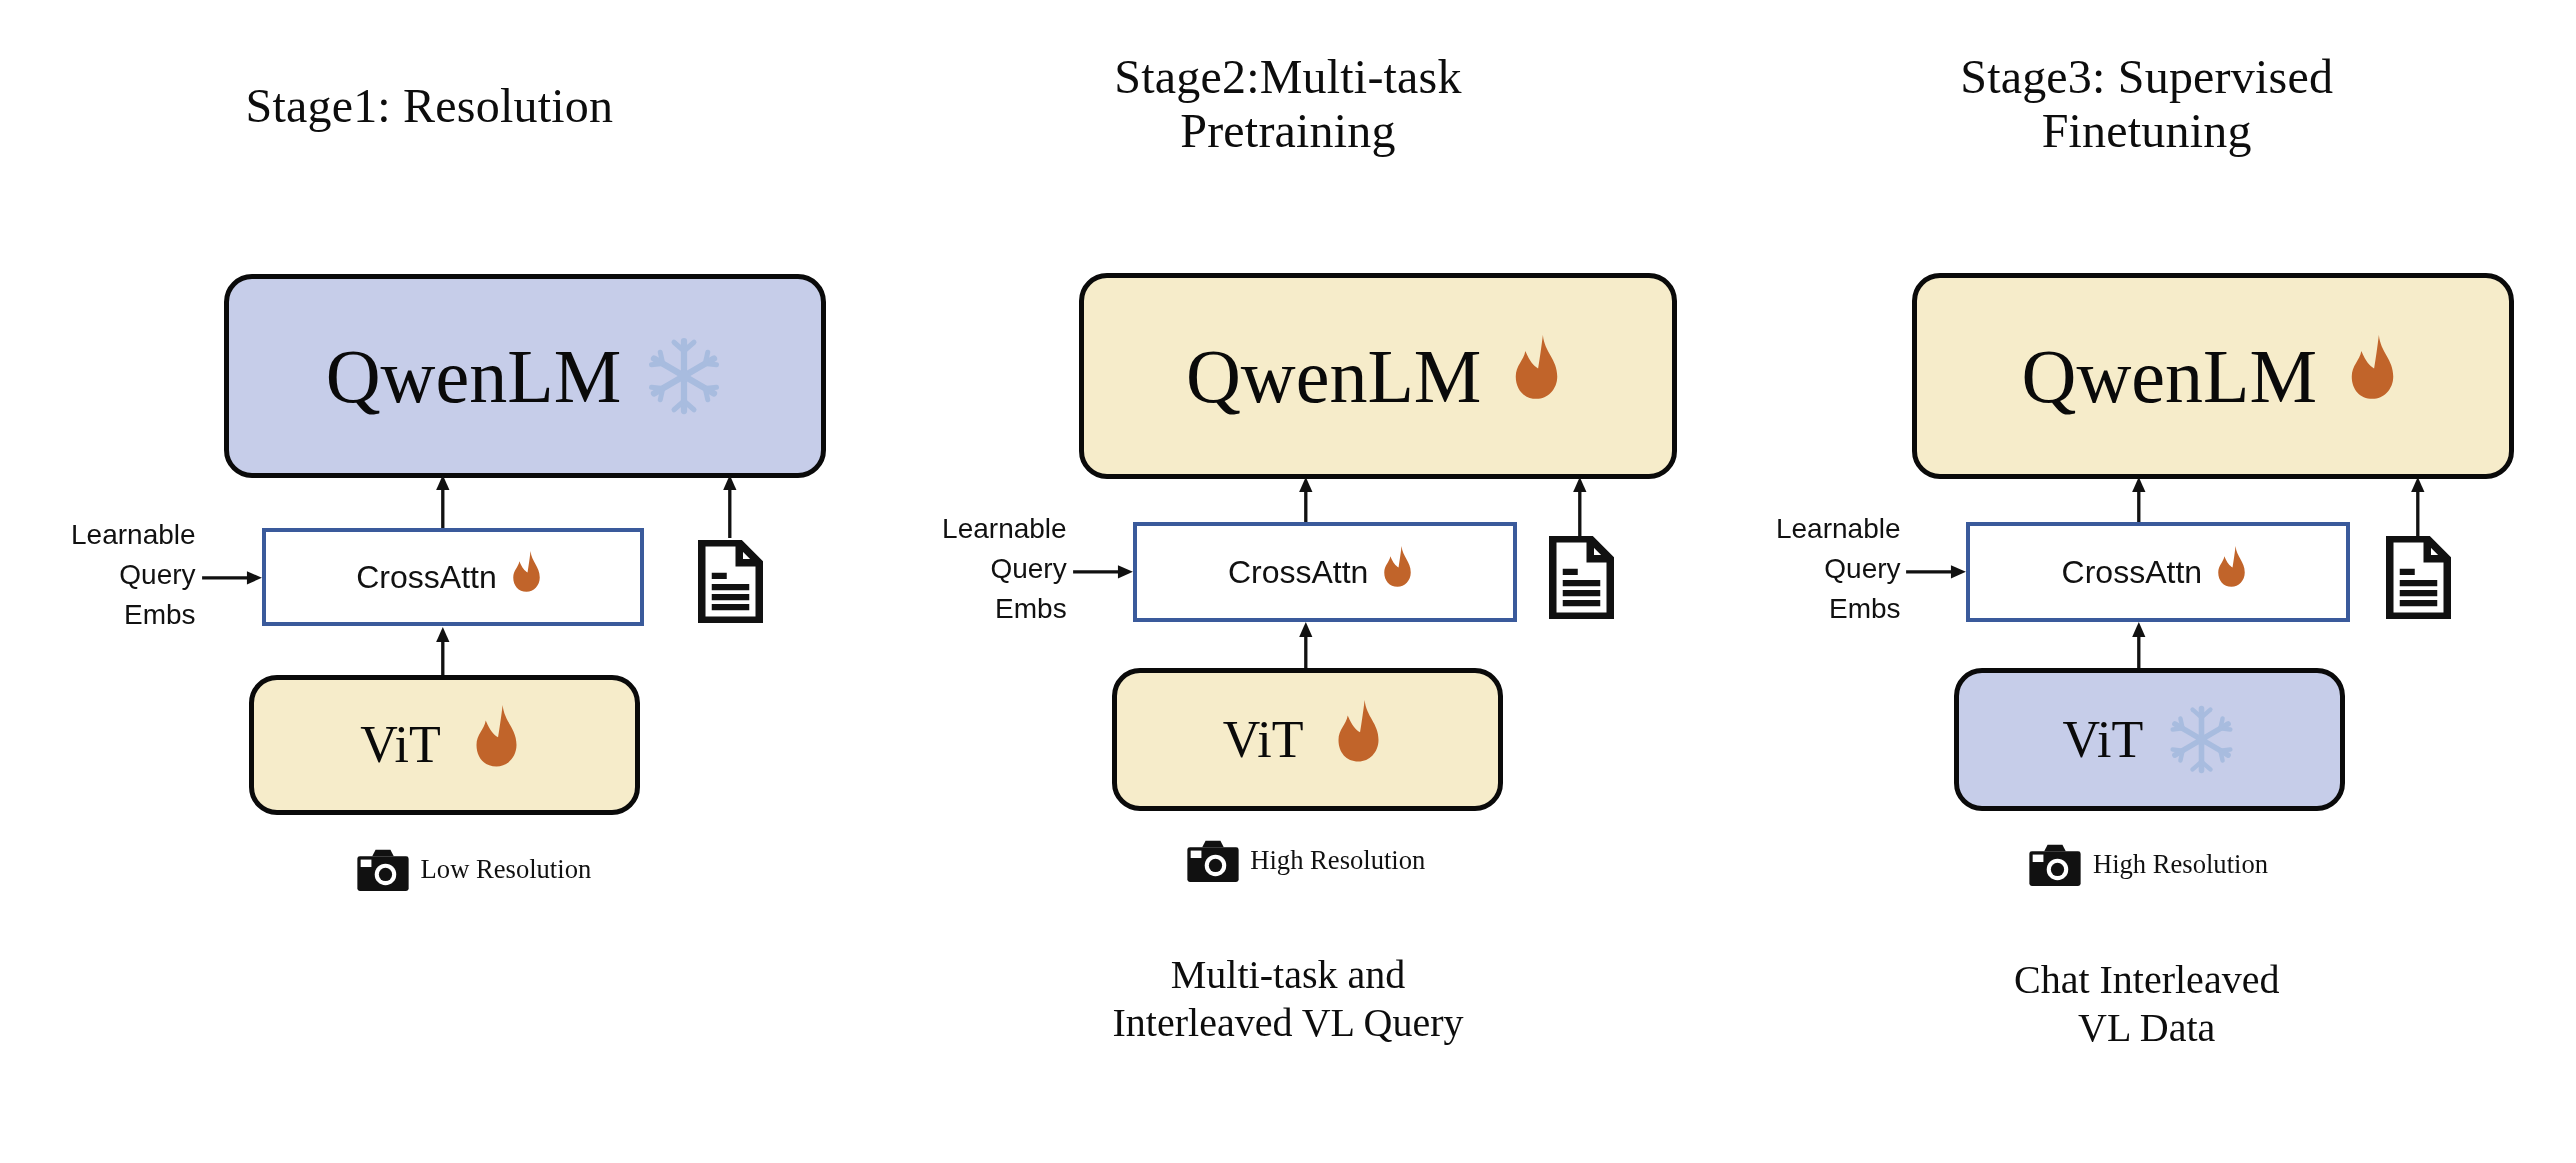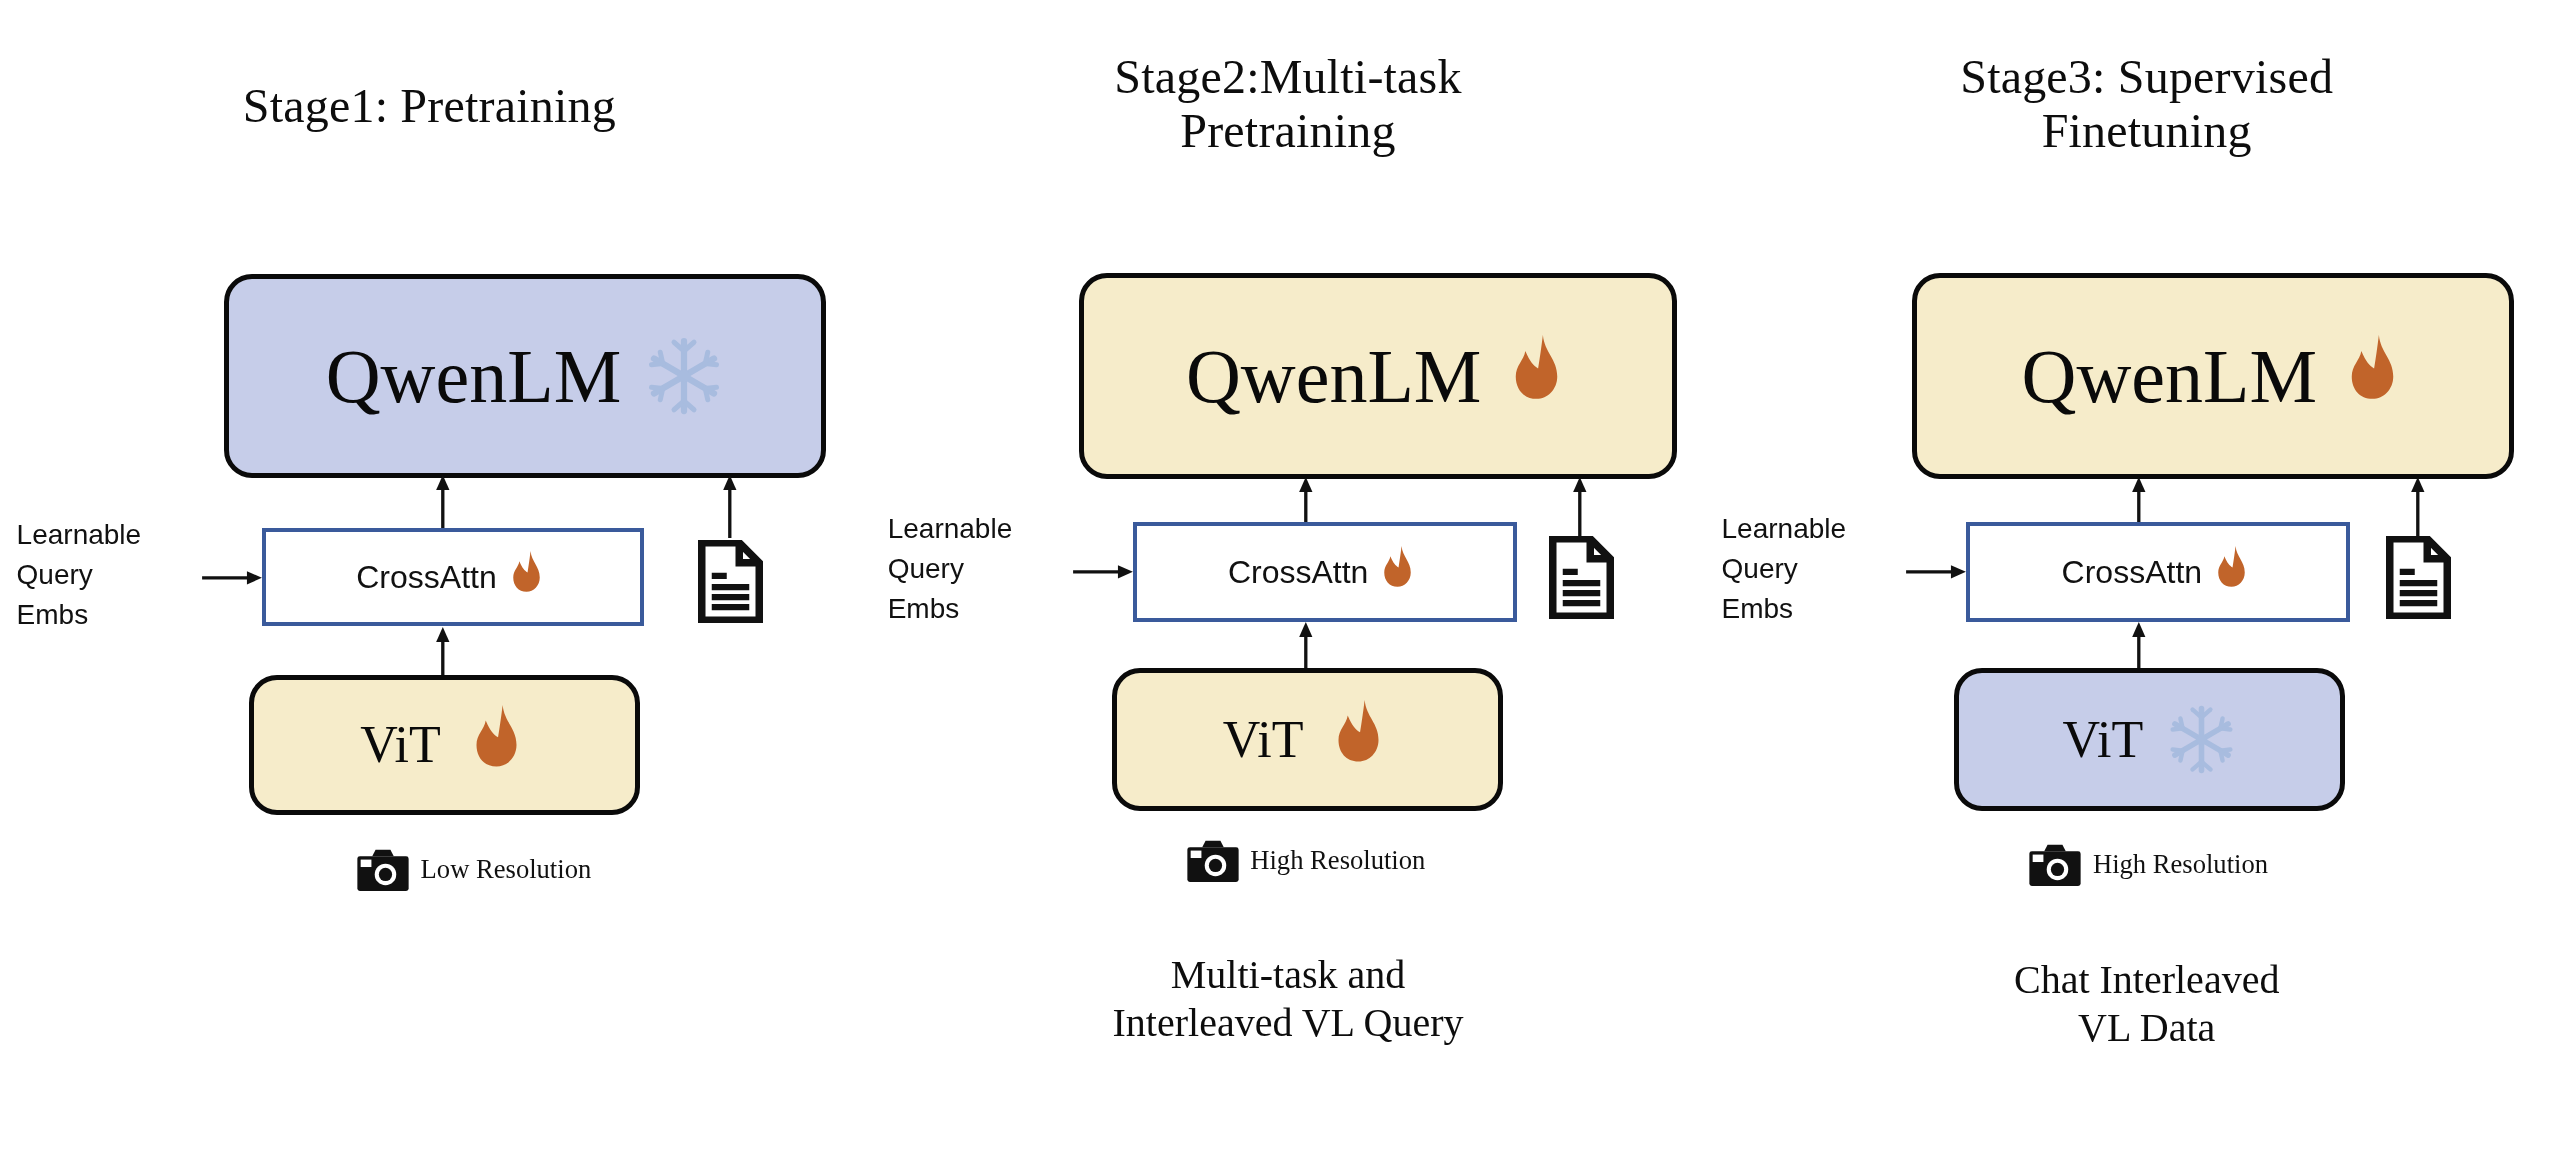--- a/index.html
+++ b/index.html
@@ -80,21 +80,21 @@
     line-height: 1;
   }
 
   
   .query-label {
     position: absolute;
     font-family: "Liberation Sans", sans-serif;
     font-size: 28px;
     line-height: 1.42;
     color: #111111;
-    text-align: left;
+    text-align: right;
     white-space: pre-line;
   }
 
   
   .res-row {
     position: absolute;
     display: flex;
     align-items: center;
     gap: 11.6px;
   }
@@ -127,21 +127,21 @@
   .flame-icon { display: block; flex: 0 0 auto; }
   .snow-icon { display: block; flex: 0 0 auto; }
 </style>
 </head>
 <body>
 
 <div id="stage-root">
 
   <div class="stage-col">
 
-    <div class="stage-title" style="top:79px;">Stage1: Pretraining</div>
+    <div class="stage-title" style="top:79px;">Stage1: Resolution</div>
 
     <div class="model-box frozen" style="left:224px; top:274px; width:602px; height:204px;">
       <span class="model-label lm-label">QwenLM</span>
       <svg class="snow-icon" width="80" height="80" viewBox="0 0 64 64">
         <g stroke="#a8bcdf" stroke-width="5" stroke-linecap="round" fill="none">
           <line x1="32" y1="4" x2="32" y2="60"></line>
           <line x1="8" y1="18" x2="56" y2="46"></line>
           <line x1="8" y1="46" x2="56" y2="18"></line>
           <g stroke-width="4">
             <line x1="32" y1="12" x2="24" y2="5"></line>

